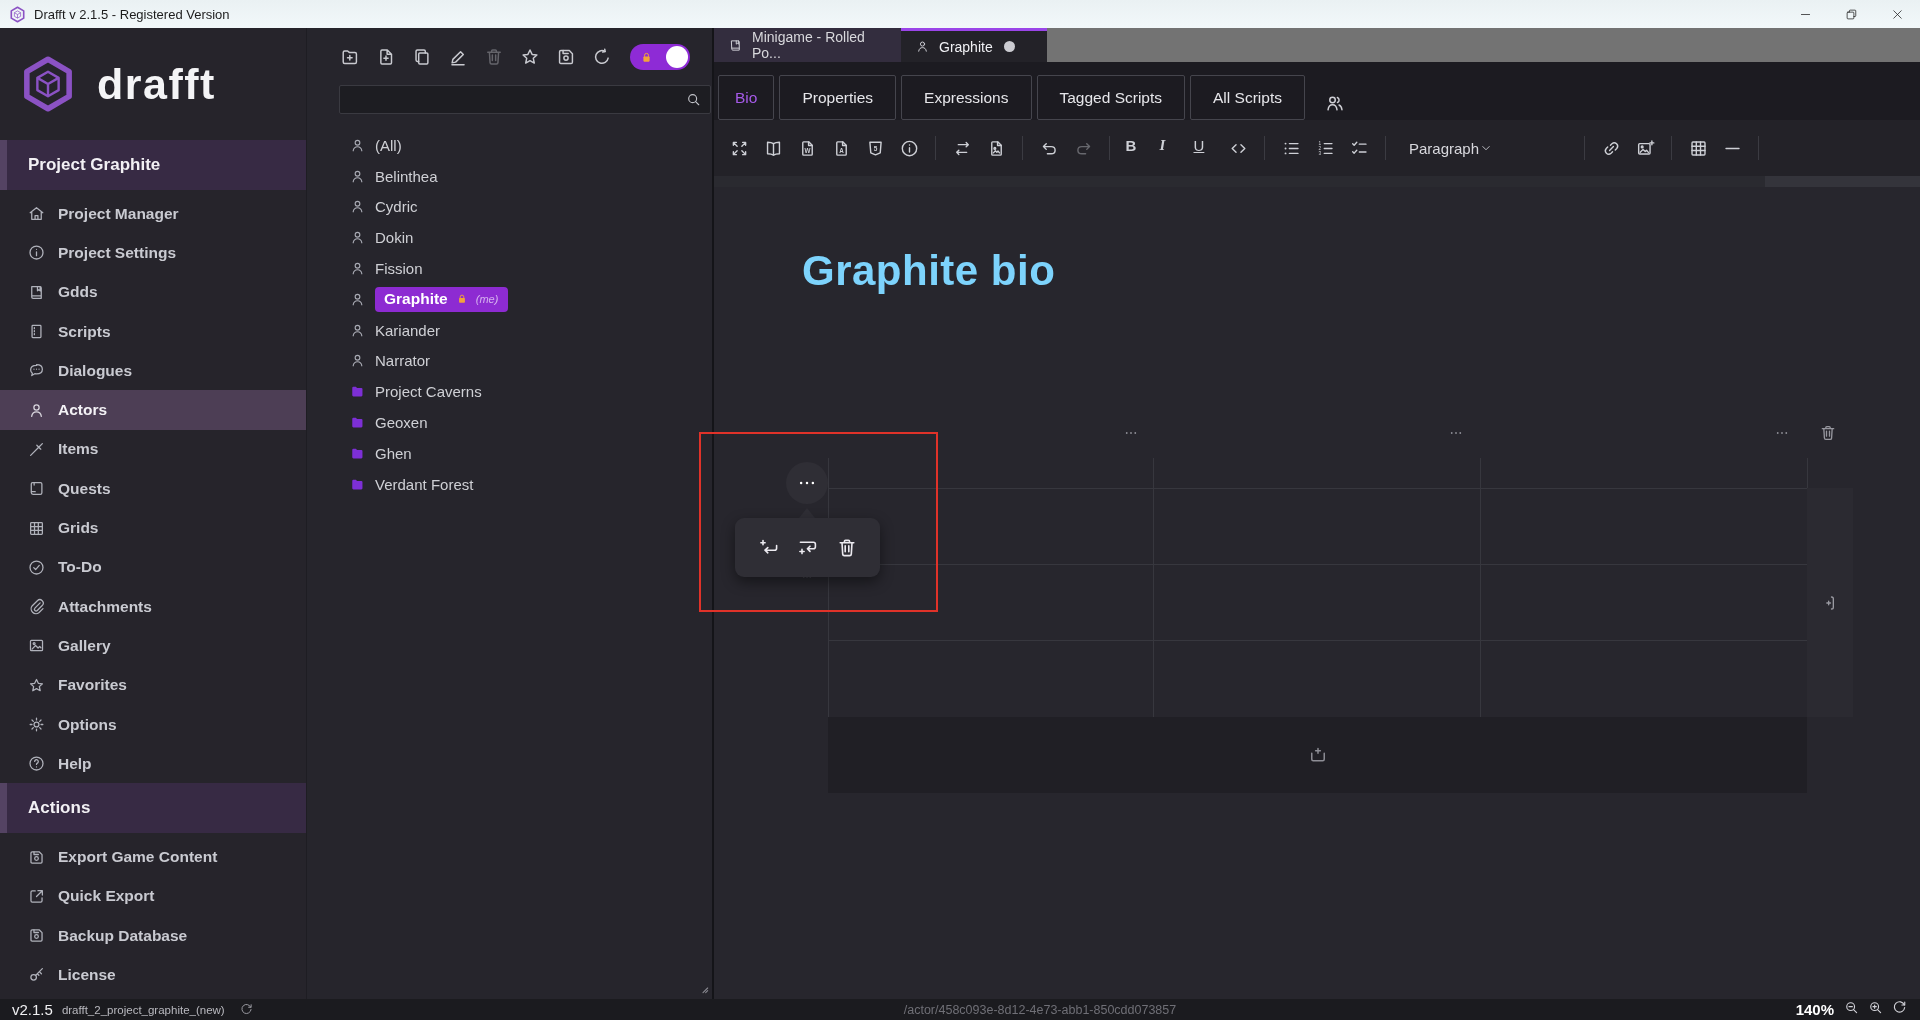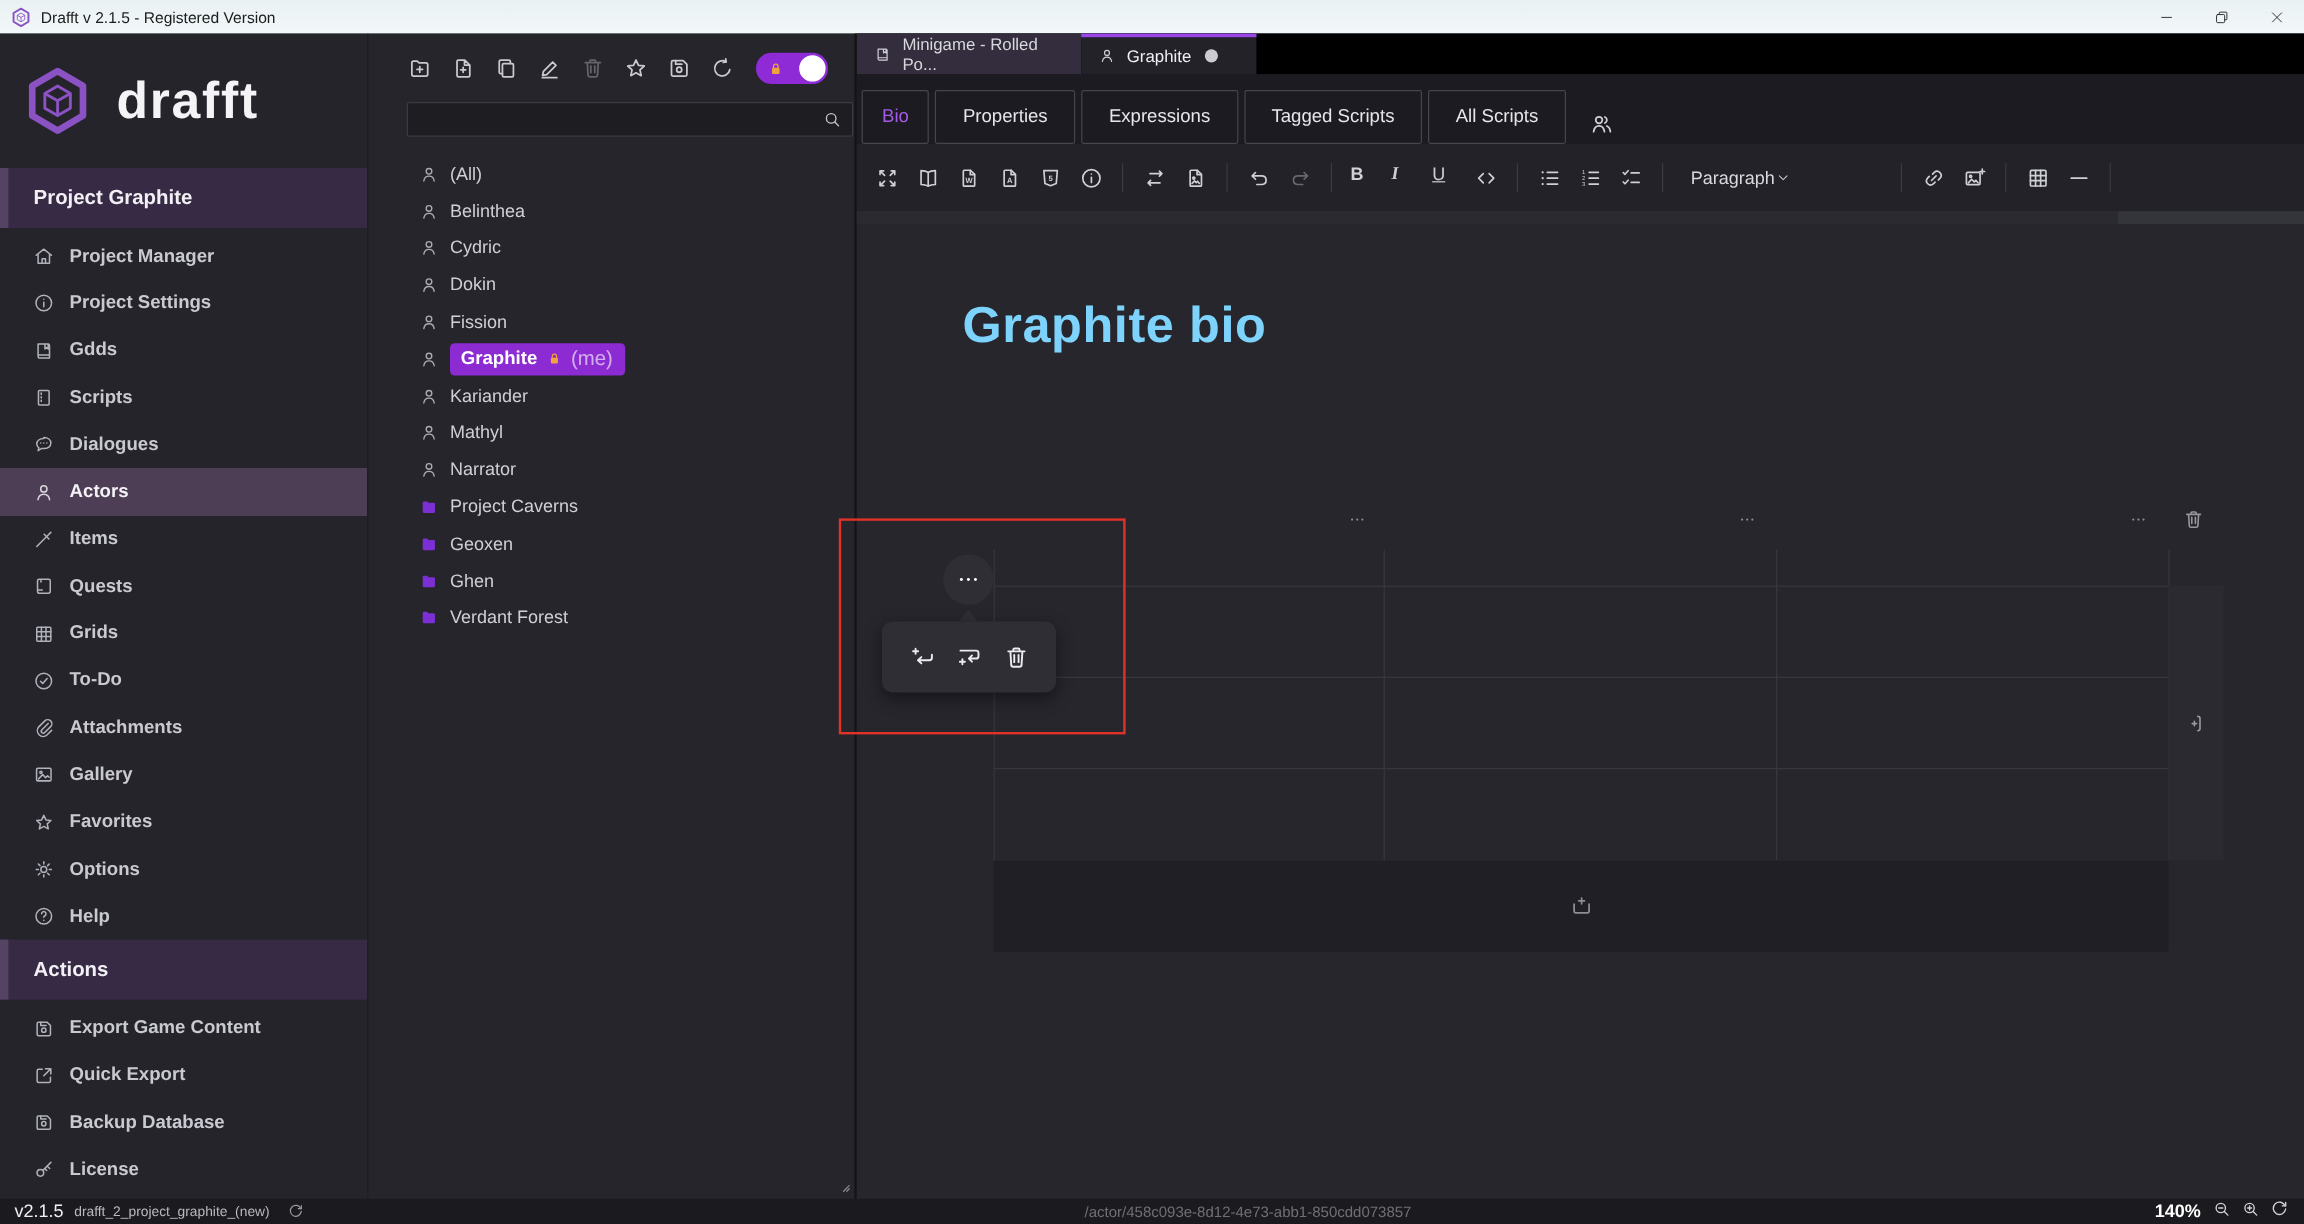--- a/index.html
+++ b/index.html
@@ -51,26 +51,26 @@
     color:#ddd;font-size:14px;padding:0 32px 0 8px;outline:none;font-family:"Liberation Sans",sans-serif;}
   .lp-search .icn{position:absolute;right:9px;top:6px;width:17px;height:17px;color:#c2c3c9;}
   .llist{margin-top:16px;}
   .lrow{height:30.8px;display:flex;align-items:center;padding-left:42px;gap:9px;font-size:15px;}
   .lrow .icn{width:17px;height:17px;color:#a9abb4;}
   .lrow .icn.folder-ic{color:#7d2fd6;}
   .pill{display:inline-flex;align-items:center;gap:7px;background:#8d2bd2;border-radius:4px;
     padding:3px 10px 4px 9px;}
   .pill-label{font-weight:700;color:#fff;font-size:15.5px;}
   .pill .icn{width:14px;height:14px;color:#f2a33c;}
-  .me-badge{color:rgba(255,255,255,.62);font-size:17px;}
+  .me-badge{color:rgba(255,255,255,.62);font-size:11px;font-style:italic;}
   .grip{position:absolute;right:2px;bottom:4px;width:16px;height:16px;color:#8a8a92;}
 
   
   .main{flex:1;display:flex;flex-direction:column;background:#27262d;min-width:0;}
-  .tabbar{height:34px;background:#000000;display:flex;flex:none;}
+  .tabbar{height:34px;background:#737373;display:flex;flex:none;}
   .mtab{display:flex;align-items:center;gap:9px;padding:0 14px;font-size:14px;color:#d8d8dc;
     background:#332d3e;width:187px;}
   .mtab .icn{width:15px;height:15px;color:#cfcfd6;}
   .mtab.active{background:#232228;border-top:3px solid #9a45e8;width:146px;color:#f0f0f4;}
   .dirty-dot{width:11px;height:11px;border-radius:50%;background:#cbcbd1;margin-left:2px;flex:none;}
   .subtabbar{height:58px;background:#1c1b21;display:flex;align-items:flex-start;
     padding:13px 0 0 4px;gap:5px;flex:none;}
   .subtab{height:45px;display:flex;align-items:center;padding:0 22px;border:1px solid #45454d;
     border-radius:2px;font-size:15.5px;color:#e6e6ea;background:#1c1b21;}
   .subtab.active{color:#a55ae8;padding:0 16px;}
@@ -519,29 +519,20 @@
           </span>
           <span class="lrow-label">Kariander</span>
         </div>
         <div class="lrow">
           <span class="icn">
             <svg viewBox="0 0 24 24" fill="none" stroke="currentColor" stroke-width="1.6" stroke-linecap="round" stroke-linejoin="round">
               <circle cx="12" cy="8.1" r="3.3"></circle>
               <path d="M5.9 19.5c.6-4.1 3-5.7 6.1-5.7s5.5 1.6 6.1 5.7"></path>
             </svg>
           </span>
-          <span class="lrow-label">Mathyl</span>
-        </div>
-        <div class="lrow">
-          <span class="icn">
-            <svg viewBox="0 0 24 24" fill="none" stroke="currentColor" stroke-width="1.6" stroke-linecap="round" stroke-linejoin="round">
-              <circle cx="12" cy="8.1" r="3.3"></circle>
-              <path d="M5.9 19.5c.6-4.1 3-5.7 6.1-5.7s5.5 1.6 6.1 5.7"></path>
-            </svg>
-          </span>
           <span class="lrow-label">Narrator</span>
         </div>
         <div class="lrow">
           <span class="icn folder-ic">
             <svg viewBox="0 0 24 24" fill="none" stroke="currentColor" stroke-width="1.6" stroke-linecap="round" stroke-linejoin="round">
               <path d="M4.6 7Q4.6 5.4 6.2 5.4h3.4L11.4 7h6Q19 7 19 8.6v8.8q0 1.6-1.6 1.6H6.2Q4.6 19 4.6 17.4Z" fill="currentColor" stroke="none"></path>
             </svg>
           </span>
           <span class="lrow-label">Project Caverns</span>
         </div>

